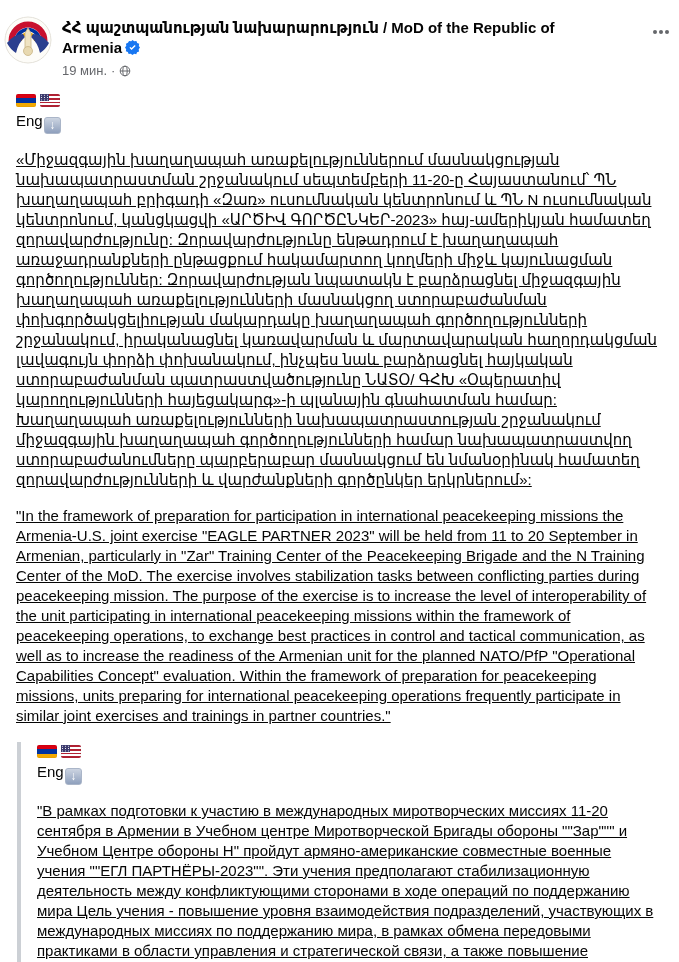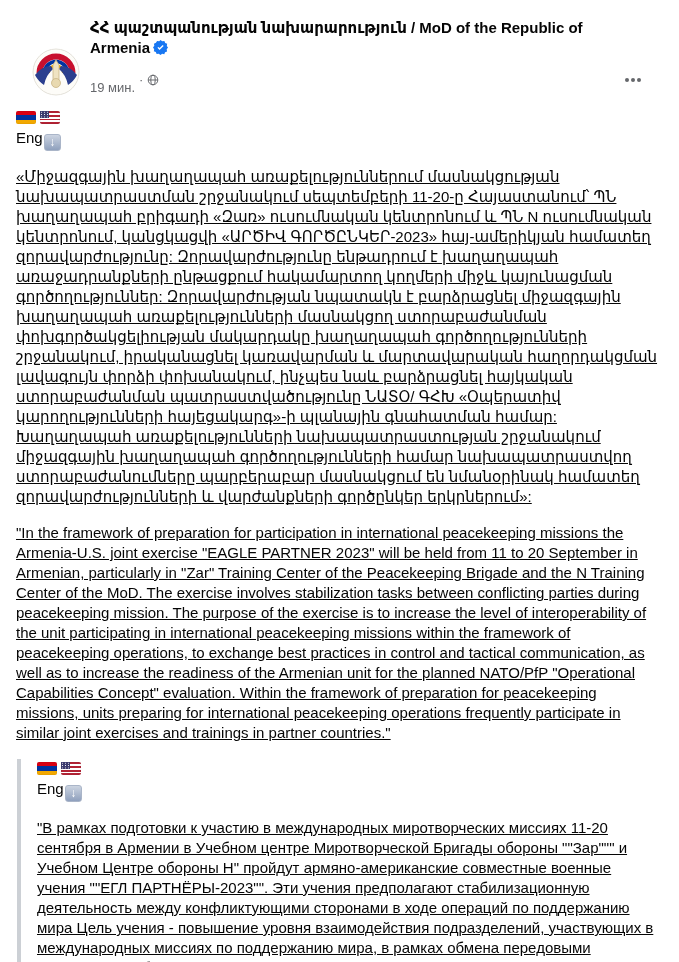--- a/index.html
+++ b/index.html
@@ -5,31 +5,31 @@
   html, body { margin:0; padding:0; background:#ffffff; }
   body {
     width: 679px;
     font-family: "Liberation Sans", "DejaVu Sans", sans-serif;
     color: #050505;
     -webkit-font-smoothing: antialiased;
   }
   .post { padding: 14px 0 6px; }
 
   
-  .header { display:flex; align-items:flex-end; padding: 2px 32px 0; }
+  .header { display:flex; align-items:flex-start; padding: 2px 4px 0; }
   .avatar { width:48px; height:48px; flex:0 0 48px; border-radius:50%; overflow:hidden; cursor:pointer; }
   .header-mid { margin-left:10px; flex:1 1 auto; min-width:0; padding-top:2px; }
   .page-name {
     font-size:15px; font-weight:700; line-height:20px; color:#050505;
     max-width:500px; cursor:pointer;
   }
   .badge { display:inline-block; vertical-align:-2px; margin-left:3px; }
   .meta { display:flex; align-items:center; gap:4px; margin-top:3px;
           font-size:13px; line-height:16px; color:#65676B; }
-  .meta .ts { cursor:pointer;margin-top:17px; }
+  .meta .ts { cursor:pointer; }
   .more-btn { margin-left:auto; padding:6px 4px; cursor:pointer; border-radius:50%; }
 
   
   .body { padding: 12px 16px 0; font-size:15px; line-height:20px; }
   .block { margin: 0 0 16px; }
   .para { margin: 0 0 16px; white-space:normal;text-decoration:underline; }
   .para:last-child { margin-bottom: 0; }
 
   
   .flag { display:inline-block; width:20px; height:13px; border-radius:2px;

